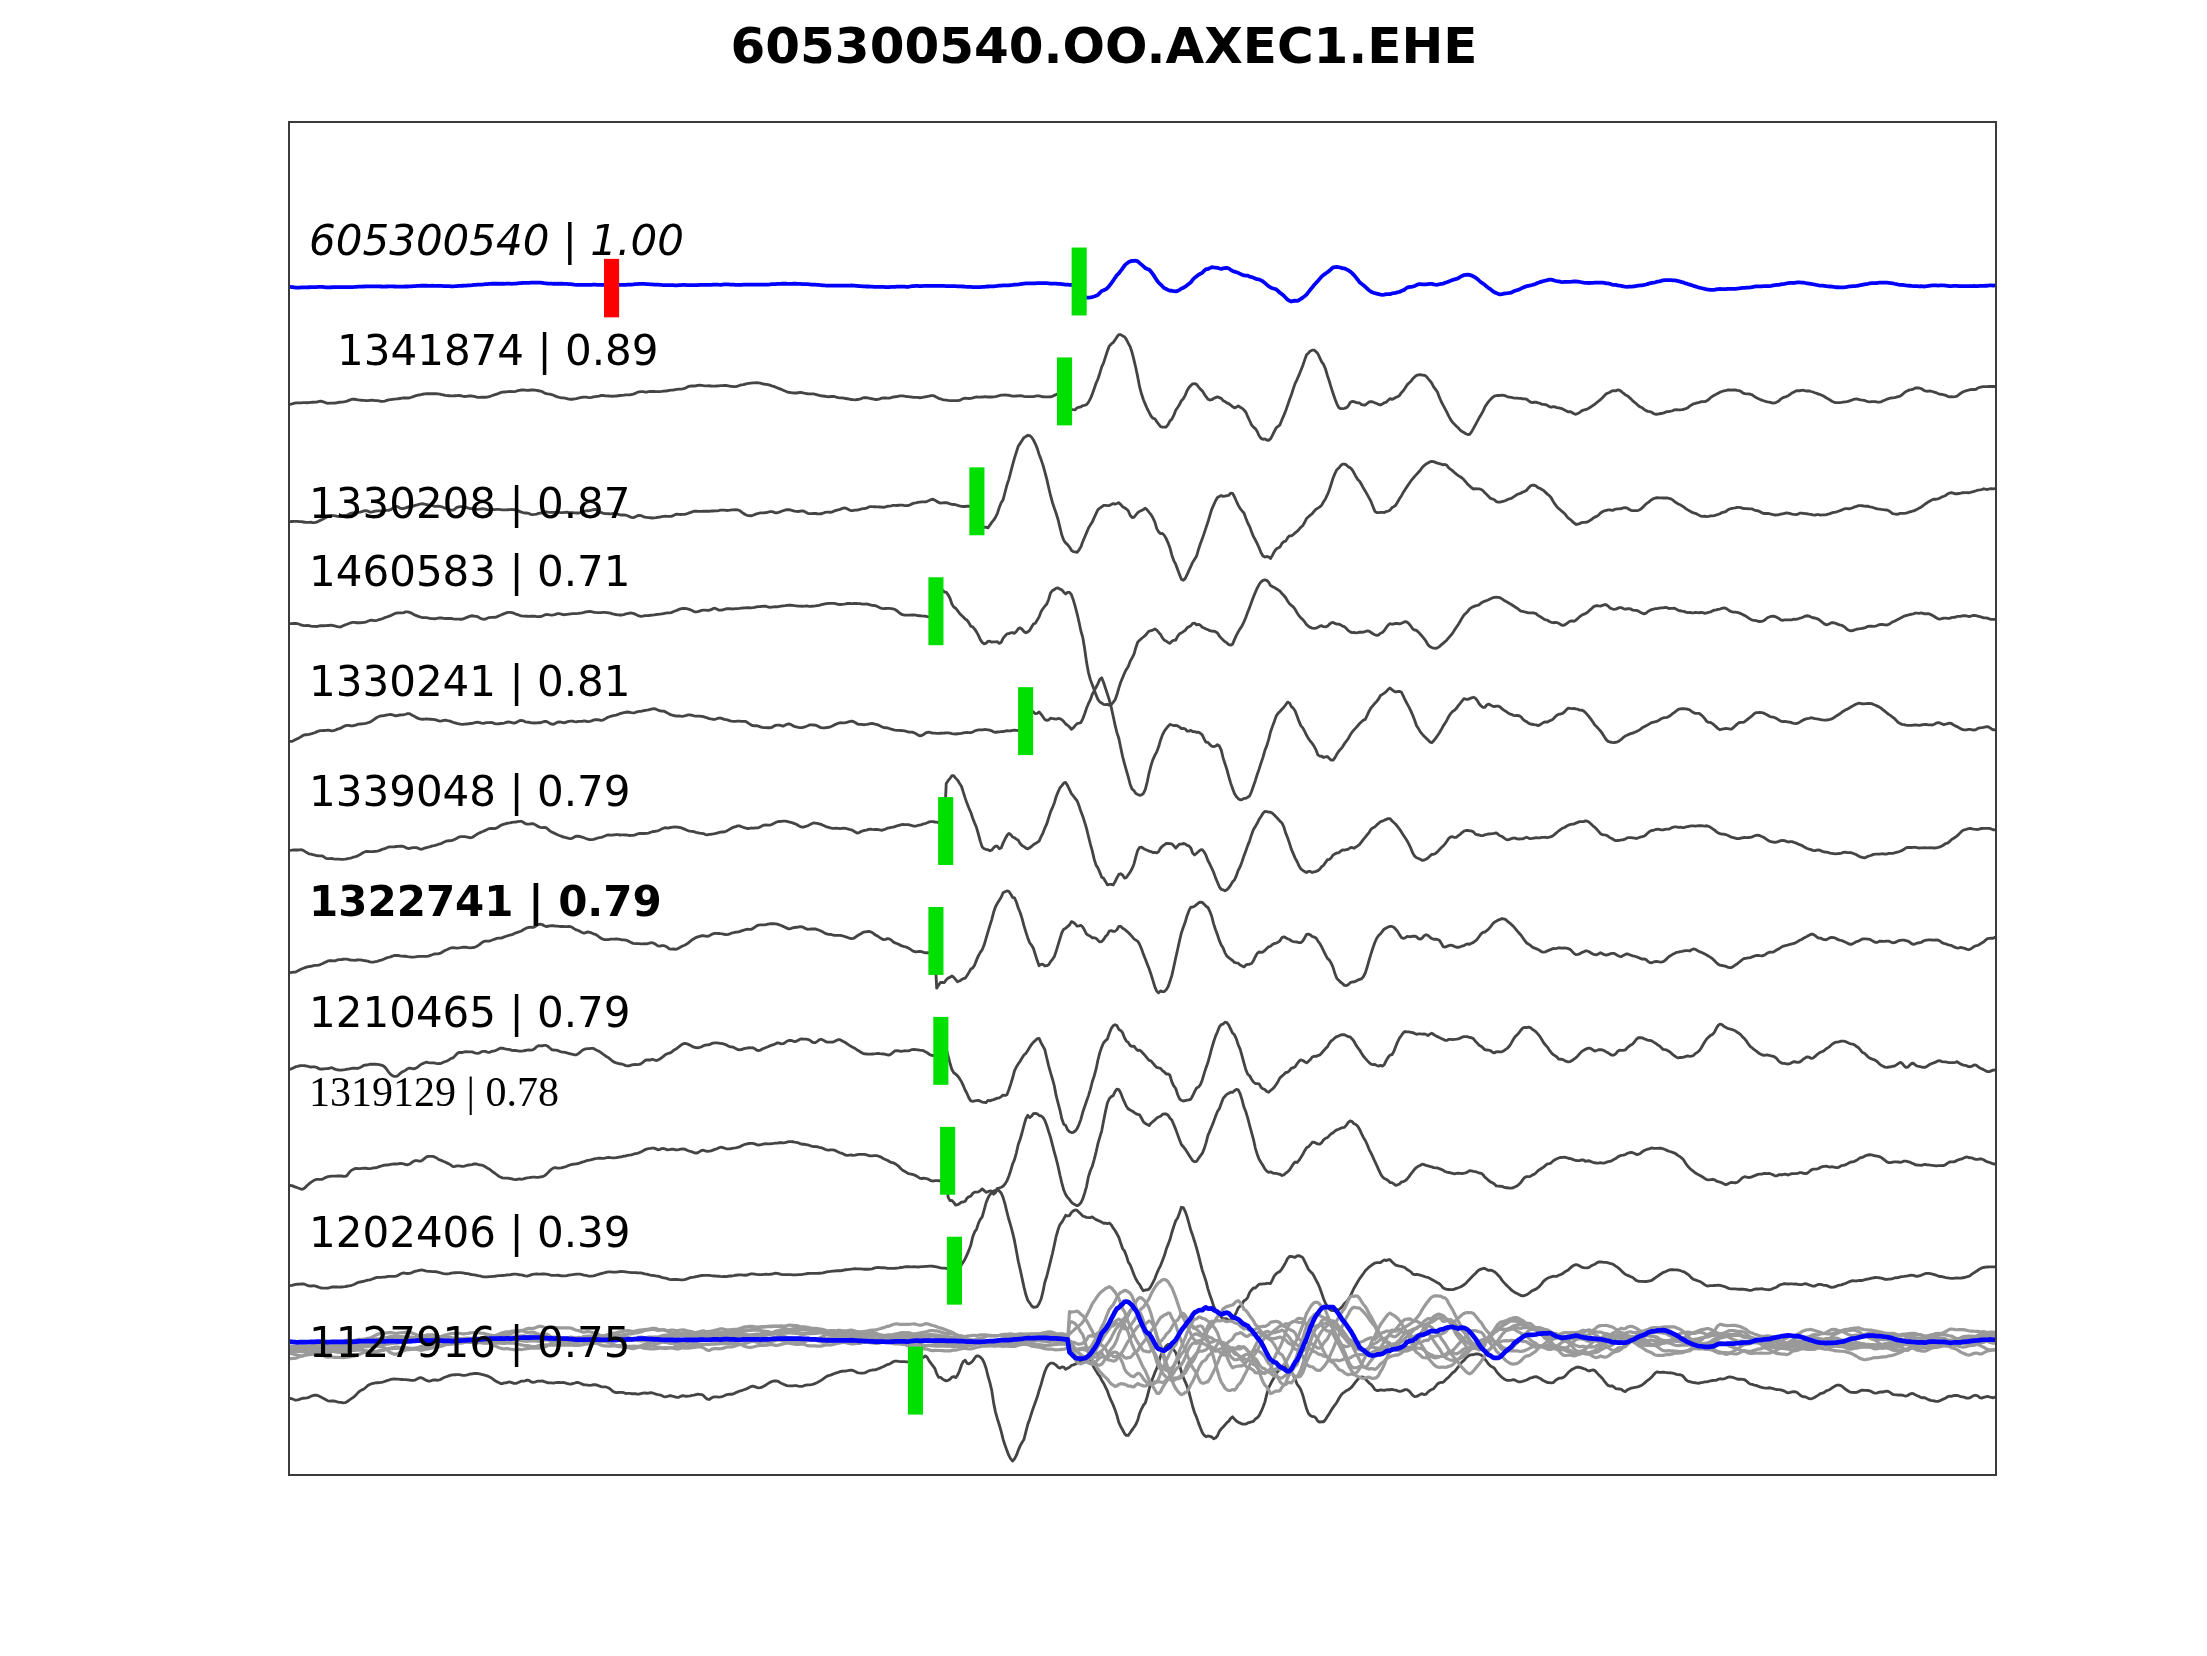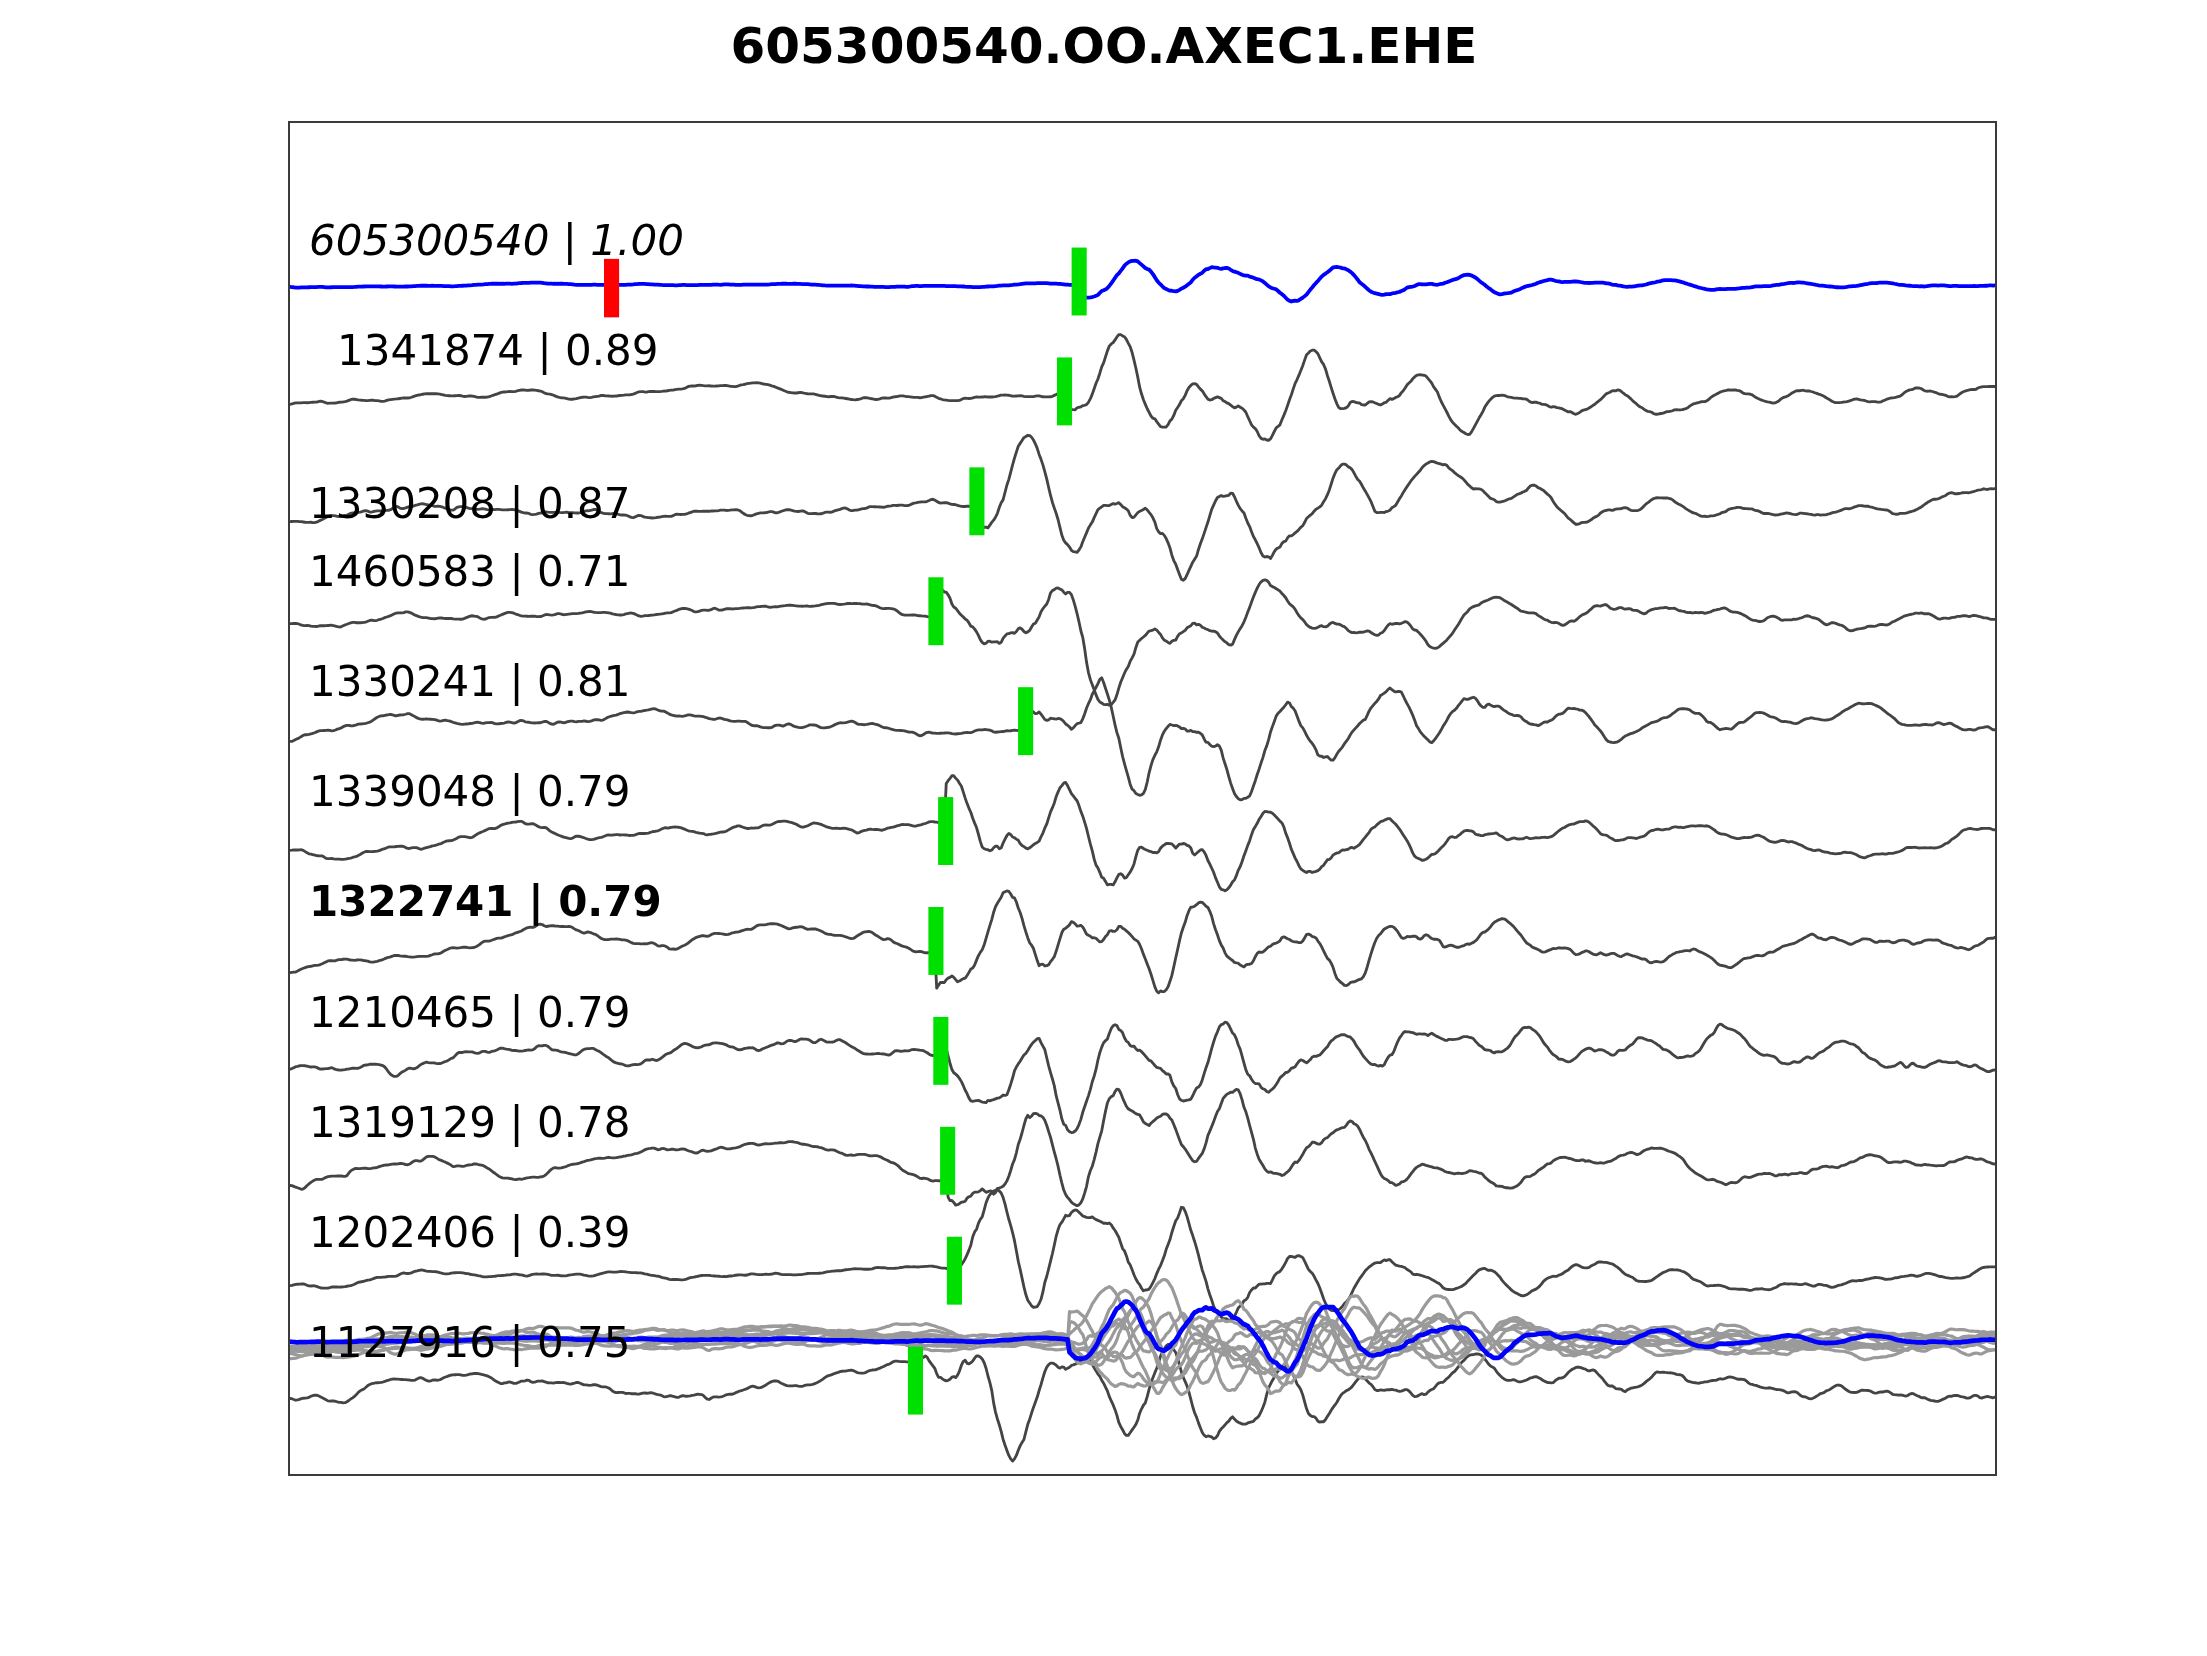--- a/index.html
+++ b/index.html
@@ -105,20 +105,20 @@
 
   <div id="label-layer">
       <div class="trace-label" style="left: 309px; top: 216px; font-style: italic;">605300540 | 1.00</div>
       <div class="trace-label" style="left: 309px; top: 326px; margin-left: 28px;">1341874 | 0.89</div>
       <div class="trace-label" style="left: 309px; top: 436px; margin-top: 43px;">1330208 | 0.87</div>
       <div class="trace-label" style="left: 309px; top: 547px;">1460583 | 0.71</div>
       <div class="trace-label" style="left: 309px; top: 657px;">1330241 | 0.81</div>
       <div class="trace-label" style="left: 309px; top: 767px;">1339048 | 0.79</div>
       <div class="trace-label" style="left: 309px; top: 877px; font-weight: bold;">1322741 | 0.79</div>
       <div class="trace-label" style="left: 309px; top: 988px;">1210465 | 0.79</div>
-      <div class="trace-label" style="left: 309px; top: 1098px;">1319129 | 0.78</div>
+      <div class="trace-label" style="left: 309px; top: 1068px; font-family: Liberation Serif, serif;">1319129 | 0.78</div>
       <div class="trace-label" style="left: 309px; top: 1208px;">1202406 | 0.39</div>
       <div class="trace-label" style="left: 309px; top: 1318px;">1127916 | 0.75</div>
     </div>
 
 
 </div>
 
 
 </body></html>

